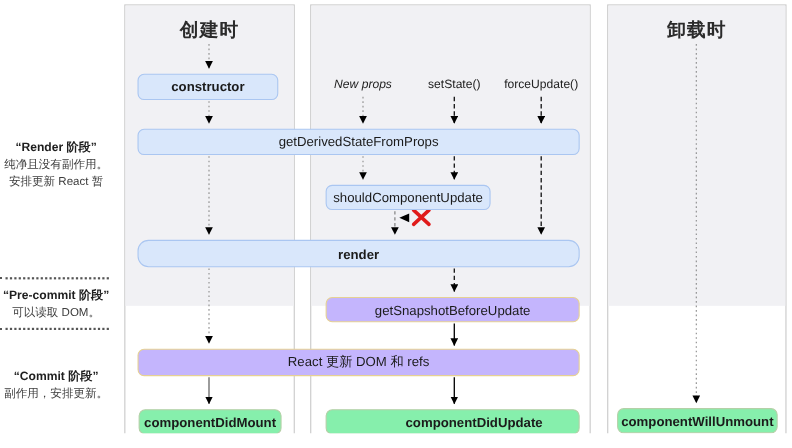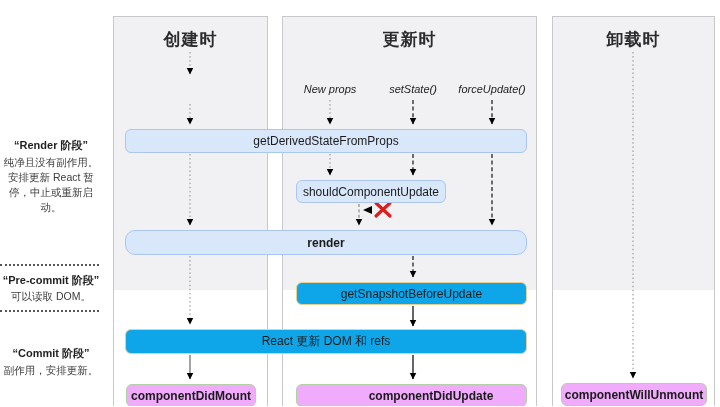--- a/index.html
+++ b/index.html
@@ -1,48 +1,48 @@
 <!DOCTYPE html>
 <html><head>
 <meta charset="utf-8">
 <style>
   html,body{margin:0;padding:0;background:#fff;}
   .canvas{
     position:relative;width:720px;height:394px;overflow:hidden;background:#ffffff;
-    font-family:"Liberation Sans","DejaVu Sans",sans-serif;color:#1b1b1b;margin-top:12px;
+    font-family:"Liberation Sans","DejaVu Sans",sans-serif;color:#1b1b1b;
   }
   
   .panel{position:absolute;top:4px;height:410px;border:1px solid #c8c8c8;background:#ffffff;z-index:1;box-sizing:border-box;}
   .panel-shade{position:absolute;top:0;left:0;right:0;height:273px;background:#f1f1f4;}
   .panel-title{position:relative;margin-top:11px;text-align:center;font-size:17px;font-weight:bold;color:#2b2b2b;letter-spacing:1px;}
   .panel-mounting{left:113px;width:155px;}
   .panel-updating{left:282px;width:255px;}
   .panel-unmounting{left:552px;width:163px;}
   
   .node{
     position:absolute;box-sizing:border-box;border-radius:6px;border:1px solid;
     display:flex;align-items:center;justify-content:center;
     font-size:12px;z-index:3;background:#fff;cursor:pointer;
   }
   .node.blue{background:#d9e7fb;border-color:#aac6f1;}
-  .node.yellow{background:#0ea5e9;border-color:#e6d193;}
-  .node.green{background:#f0abfc;border-color:#b4d0a7;}
+  .node.yellow{background:#c4b5fd;border-color:#e6d193;}
+  .node.green{background:#86efac;border-color:#b4d0a7;}
   .node.bold{font-weight:bold;}
   .node.italic{}
   .n-constructor{left:125px;top:67px;width:128px;height:24px;}
   .n-gdsfp{left:125px;top:117px;width:402px;height:24px;}
   .n-scu{left:296px;top:168px;width:150px;height:23px;}
   .n-render{left:125px;top:218px;width:402px;height:25px;border-radius:10px;}
   .n-gsbu{left:296px;top:270px;width:231px;height:23px;}
   .n-reactdom{left:125px;top:317px;width:402px;height:25px;}
   .n-cdm{left:126px;top:372px;width:130px;height:23px;}
   .n-cdu{left:296px;top:372px;width:231px;height:23px;padding-left:39px;}
   .n-cwu{left:561px;top:371px;width:146px;height:23px;}
   
-  .trigger{position:absolute;top:71px;transform:translateX(-50%);font-size:11px;color:#222;z-index:3;white-space:nowrap;font-style:italic;}
+  .trigger{position:absolute;top:71px;transform:translateX(-50%);font-size:11px;color:#222;z-index:3;white-space:nowrap;}
   .trigger.italic{font-style:italic;}
   .t-newprops{left:330px;text-align:right;}
   .t-setstate{left:413px;}
   .t-forceupdate{left:492px;}
   
   .rail{position:absolute;left:0;top:0;width:102px;text-align:center;z-index:2;}
   .rail-title{position:absolute;left:0;width:102px;font-size:11px;font-weight:bold;color:#1f1f1f;}
   .rail-desc{position:absolute;left:2px;width:98px;font-size:10.5px;line-height:15px;color:#3c3c3c;}
   .rail-divider{position:absolute;left:0;width:99px;border-top:2px dotted #555;height:0;}
   .rt-render{top:126px;}  .rd-render{top:143px;}
@@ -62,33 +62,31 @@
 <body>
 
 <div class="canvas">
 
   <div class="panel panel-mounting">
     <div class="panel-shade"></div>
     <div class="panel-title">创建时</div>
   </div>
   <div class="panel panel-updating">
     <div class="panel-shade"></div>
-    <div class="panel-title">更新时</div>
   </div>
   <div class="panel panel-unmounting">
     <div class="panel-shade"></div>
     <div class="panel-title">卸载时</div>
   </div>
 
   <div class="rail">
     <div class="rail-title rt-render">“Render 阶段”</div>
     <div class="rail-desc rd-render">
       <div>纯净且没有副作用。</div>
       <div>安排更新 React 暂</div>
-      <div>停，中止或重新启动。</div>
     </div>
     <div class="rail-divider div-1"></div>
     <div class="rail-title rt-precommit">“Pre-commit 阶段”</div>
     <div class="rail-desc rd-precommit">
       <div>可以读取 DOM。</div>
     </div>
     <div class="rail-divider div-2"></div>
     <div class="rail-title rt-commit">“Commit 阶段”</div>
     <div class="rail-desc rd-commit">
       <div>副作用，安排更新。</div>
@@ -127,20 +125,21 @@
     <line class="ln-solid" x1="413" y1="294" x2="413" y2="314" marker-end="url(#ah)"></line>
     <line class="ln-solid" x1="413" y1="343" x2="413" y2="367" marker-end="url(#ah)"></line>
 
     <line class="ln-dot" x1="633" y1="40" x2="633" y2="366" marker-end="url(#ah)"></line>
   </svg>
 
   <div class="trigger italic t-newprops">New props</div>
   <div class="trigger t-setstate">setState()</div>
   <div class="trigger t-forceupdate">forceUpdate()</div>
 
+  <div class="node blue bold n-constructor">constructor</div>
   <div class="node blue n-gdsfp">getDerivedStateFromProps</div>
   <div class="node blue n-scu">shouldComponentUpdate</div>
   <div class="node blue bold n-render">render</div>
   <div class="node yellow n-gsbu">getSnapshotBeforeUpdate</div>
   <div class="node yellow italic n-reactdom">React 更新 DOM 和 refs</div>
   <div class="node green bold n-cdm">componentDidMount</div>
   <div class="node green bold n-cdu">componentDidUpdate</div>
   <div class="node green bold n-cwu">componentWillUnmount</div>
 
 </div>

